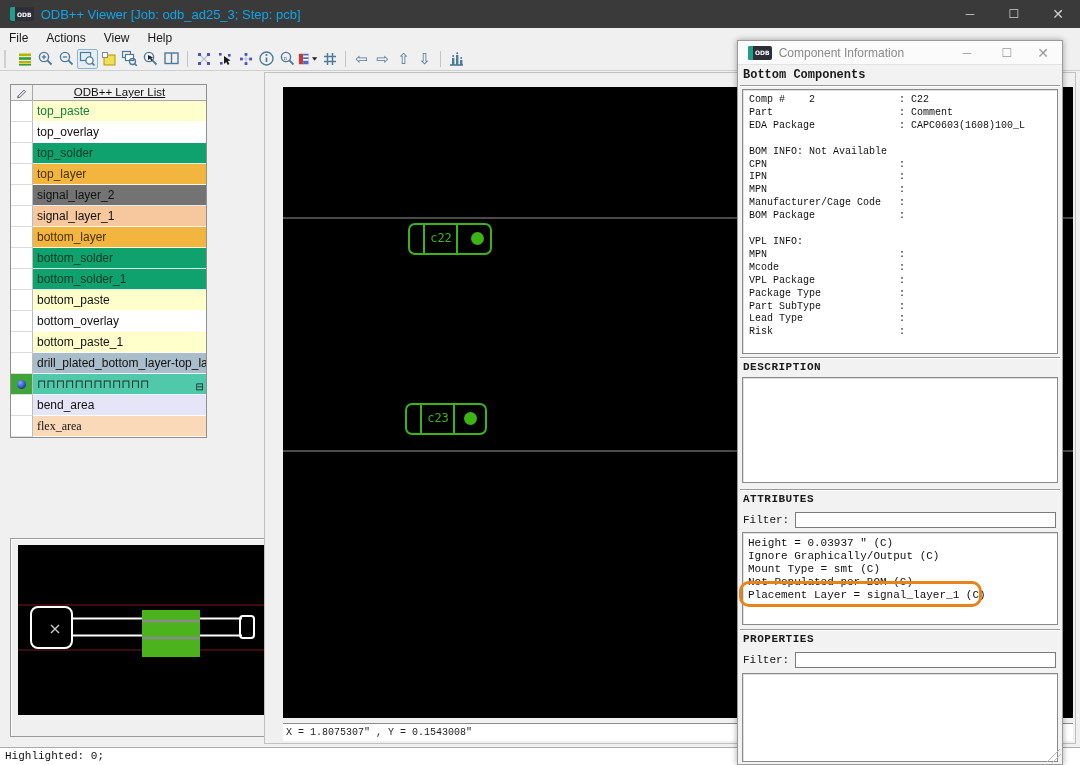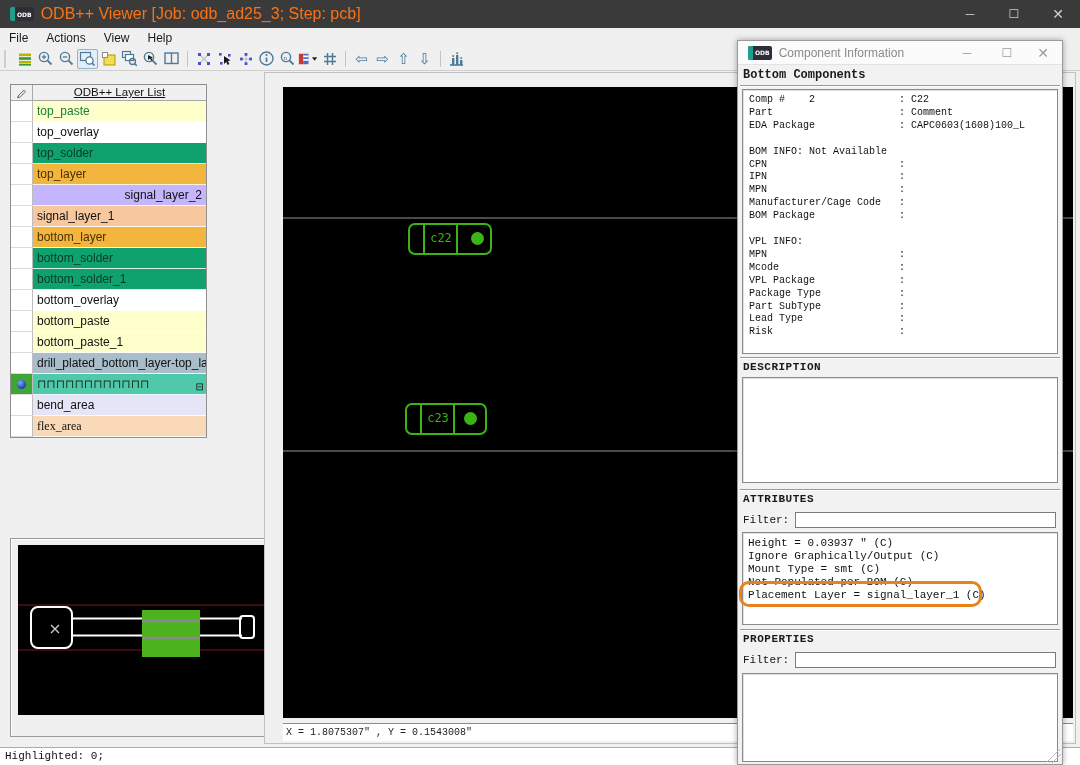--- a/index.html
+++ b/index.html
@@ -8,21 +8,21 @@
   #app { position:relative; width:1080px; height:765px; background:#f0f0f0; }
 
   
   #titlebar { position:absolute; left:0; top:0; width:1080px; height:28px;
               background:#3a3a3a; color:#e8e8e8; display:flex; align-items:center; }
   .odbicon { display:inline-flex; align-items:center; height:14px; margin:0 7px 0 10px;
              background:#2e2e38; border-radius:2px; overflow:hidden;
              font:bold 6px "DejaVu Sans",sans-serif; color:#fff; }
   .odbicon i { display:block; width:5px; height:14px; background:#1f9e8e; }
   .odbicon b { padding:0 2px; font-weight:bold; }
-  #titlebar .wtitle { font-size:16px; color:#f97316; }
+  #titlebar .wtitle { font-size:13px; color:#0ea5e9; }
   .winbtns { position:absolute; right:0; top:0; height:28px; display:flex; }
   .winbtn { width:44px; height:28px; display:flex; align-items:center; justify-content:center;
             color:#cfcfcf; font-size:12px; cursor:default; }
 
   
   #menubar { position:absolute; left:0; top:28px; width:1080px; height:19px;
              background:#f0f0f0; display:flex; align-items:center; font-size:12px; color:#1a1a1a; }
   .menuitem { padding:1px 9px; }
   #toolbar { position:absolute; left:0; top:47px; width:1080px; height:24px;
              background:#f0f0f0; border-bottom:1px solid #cfcfcf;
@@ -294,45 +294,45 @@
         <div class="lrow">
           <div class="lcell-ico"></div>
           <div class="lcell-name" style="background: rgb(15, 161, 110); color: rgb(7, 58, 40);">top_solder</div>
         </div>
         <div class="lrow">
           <div class="lcell-ico"></div>
           <div class="lcell-name" style="background: rgb(242, 181, 62); color: rgb(74, 48, 0);">top_layer</div>
         </div>
         <div class="lrow">
           <div class="lcell-ico"></div>
-          <div class="lcell-name" style="background: #c4b5fd; color: rgb(17, 17, 17); text-align: right;">signal_layer_2</div>
+          <div class="lcell-name" style="background: #737373; color: rgb(17, 17, 17);">signal_layer_2</div>
         </div>
         <div class="lrow">
           <div class="lcell-ico"></div>
           <div class="lcell-name" style="background: rgb(247, 200, 158); color: rgb(17, 17, 17);">signal_layer_1</div>
         </div>
         <div class="lrow">
           <div class="lcell-ico"></div>
           <div class="lcell-name" style="background: rgb(242, 181, 62); color: rgb(74, 48, 0);">bottom_layer</div>
         </div>
         <div class="lrow">
           <div class="lcell-ico"></div>
           <div class="lcell-name" style="background: rgb(15, 161, 110); color: rgb(7, 58, 40);">bottom_solder</div>
         </div>
         <div class="lrow">
           <div class="lcell-ico"></div>
           <div class="lcell-name" style="background: rgb(15, 161, 110); color: rgb(7, 58, 40);">bottom_solder_1</div>
         </div>
         <div class="lrow">
           <div class="lcell-ico"></div>
+          <div class="lcell-name" style="background: rgb(255, 255, 204); color: rgb(17, 17, 17);">bottom_paste</div>
+        </div>
+        <div class="lrow">
+          <div class="lcell-ico"></div>
           <div class="lcell-name" style="background: rgb(255, 255, 255); color: rgb(17, 17, 17);">bottom_overlay</div>
-        </div>
-        <div class="lrow">
-          <div class="lcell-ico"></div>
-          <div class="lcell-name" style="background: rgb(255, 255, 204); color: rgb(17, 17, 17);">bottom_paste</div>
         </div>
         <div class="lrow">
           <div class="lcell-ico"></div>
           <div class="lcell-name" style="background: rgb(255, 255, 204); color: rgb(17, 17, 17);">bottom_paste_1</div>
         </div>
         <div class="lrow">
           <div class="lcell-ico"></div>
           <div class="lcell-name" style="background: rgb(169, 189, 203); color: rgb(17, 17, 17);">drill_plated_bottom_layer-top_layer</div>
         </div>
         <div class="lrow">

